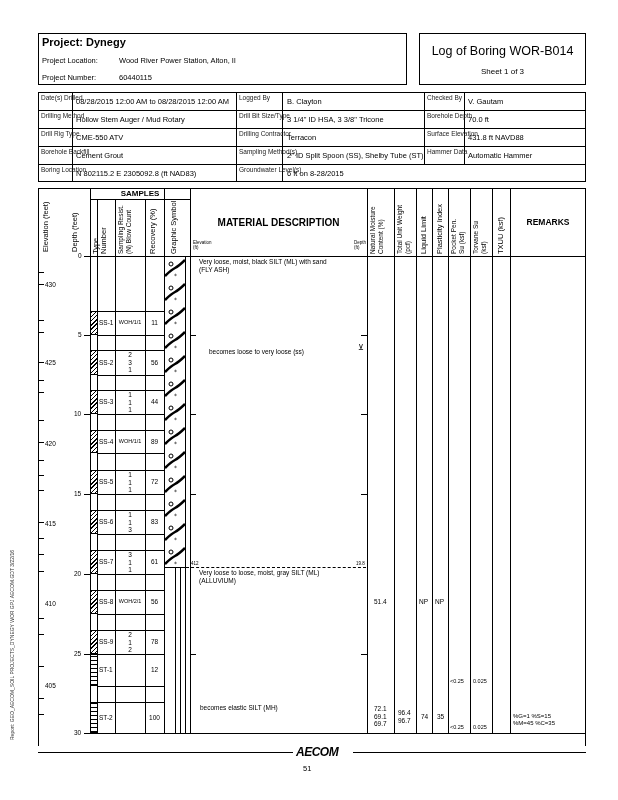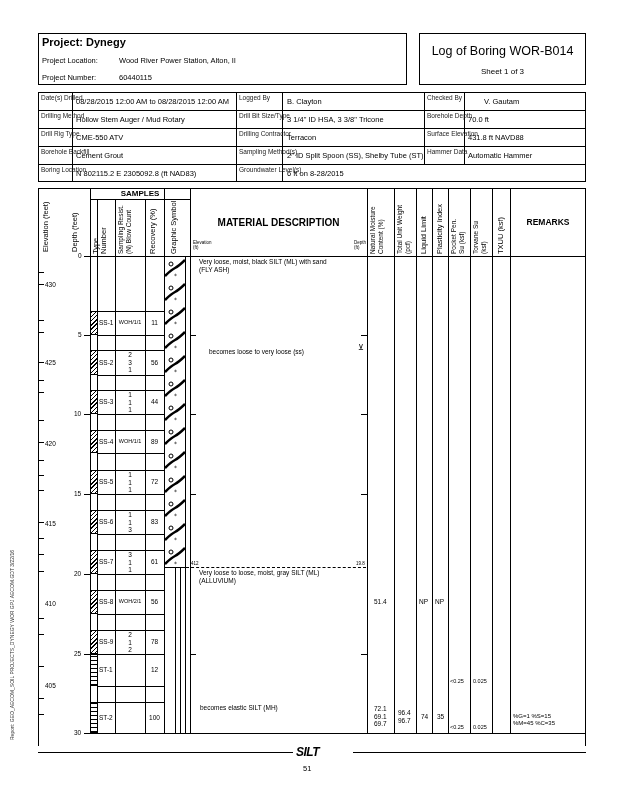--- a/index.html
+++ b/index.html
@@ -50,21 +50,21 @@
 <div class="vline" style="left:282px; top:92px; height:72px;"></div>
 <div class="vline" style="left:424px; top:92px; height:72px;"></div>
 <div class="vline" style="left:464px; top:92px; height:72px;"></div>
 <div class="vline" style="left:282px; top:164px; height:18px;"></div>
 
 <div class="t lbl" style="left:41px; top:94px;">Date(s) Drilled</div>
 <div class="t val" style="left:76px; top:97px;">08/28/2015 12:00 AM to 08/28/2015 12:00 AM</div>
 <div class="t lbl" style="left:239px; top:94px;">Logged By</div>
 <div class="t val" style="left:287px; top:97px;">B. Clayton</div>
 <div class="t lbl" style="left:427px; top:94px;">Checked By</div>
-<div class="t val" style="left:484px; top:97px;">V. Gautam</div>
+<div class="t val" style="left:468px; top:97px;">V. Gautam</div>
 
 <div class="t lbl" style="left:41px; top:112px;">Drilling Method</div>
 <div class="t val" style="left:76px; top:115px;">Hollow Stem Auger / Mud Rotary</div>
 <div class="t lbl" style="left:239px; top:112px;">Drill Bit Size/Type</div>
 <div class="t val" style="left:287px; top:115px;">3 1/4" ID HSA, 3 3/8" Tricone</div>
 <div class="t lbl" style="left:427px; top:112px;">Borehole Depth</div>
 <div class="t val" style="left:468px; top:115px;">70.0 ft</div>
 
 <div class="t lbl" style="left:41px; top:130px;">Drill Rig Type</div>
 <div class="t val" style="left:76px; top:133px;">CME-550 ATV</div>
@@ -324,14 +324,14 @@
 96.7</div>
 <div class="t small" style="left:421px; top:713px;">74</div>
 <div class="t small" style="left:437px; top:713px;">35</div>
 <div class="t" style="left:450px; top:724px; font-size:5.5px;">&lt;0.25</div>
 <div class="t" style="left:473px; top:724px; font-size:5.5px;">0.025</div>
 <div class="t" style="left:513px; top:713px; font-size:6px; line-height:7px; white-space:pre;">%G=1 %S=15
 %M=45 %C=35</div>
 
 <div class="hline" style="left:38px; top:752px; width:255px;"></div>
 <div class="hline" style="left:353px; top:752px; width:233px;"></div>
-<div class="t" style="left:296px; top:745px; font-size:12px; font-weight:bold; font-style:italic; letter-spacing:-0.5px;">SILT</div>
+<div class="t" style="left:296px; top:745px; font-size:12px; font-weight:bold; font-style:italic; letter-spacing:-0.5px;">AECOM</div>
 <div class="t" style="left:303px; top:764px; font-size:7.5px;">51</div>
 
 </body></html>

